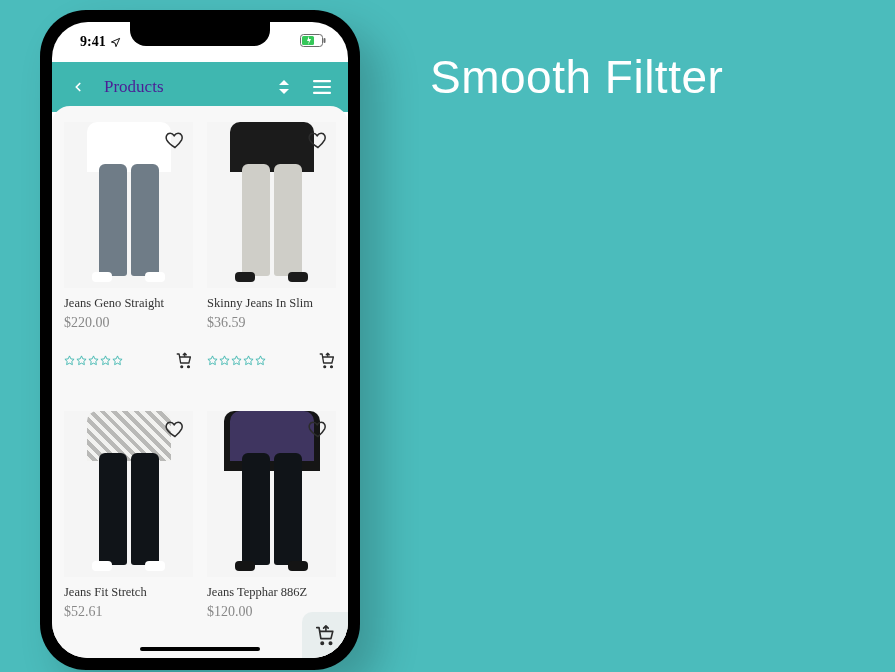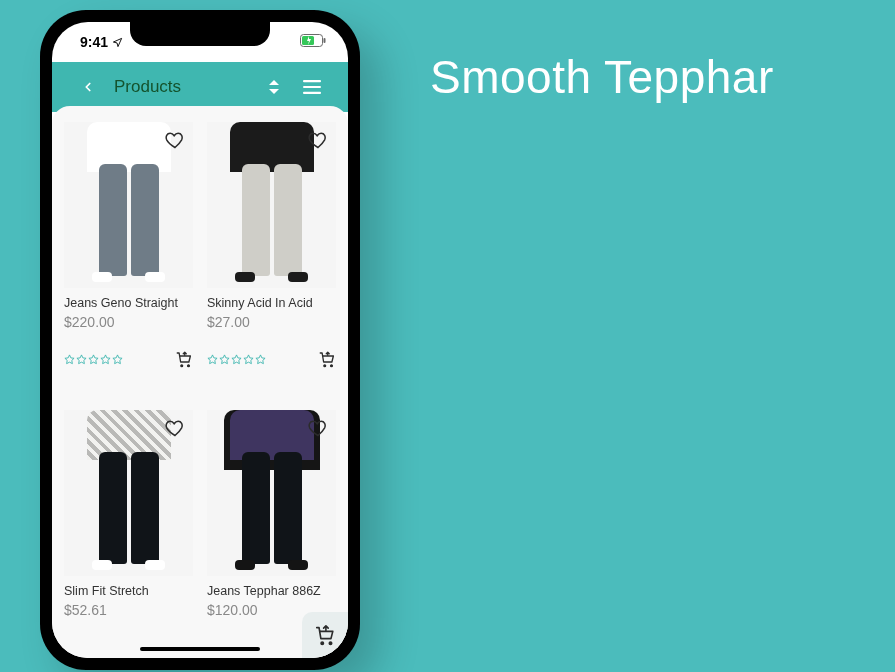--- a/index.html
+++ b/index.html
@@ -23,20 +23,21 @@
   .phone {
     position: absolute;
     top: 10px;
     left: 40px;
     width: 320px;
     height: 660px;
     background: #000;
     border-radius: 46px;
     padding: 12px;
     box-shadow: 20px 20px 40px rgba(0,0,0,0.2);
+    font-family: Liberation Serif, serif;
   }
   .screen {
     width: 100%;
     height: 100%;
     background: #fff;
     border-radius: 36px;
     overflow: hidden;
     position: relative;
     display: flex;
     flex-direction: column;
@@ -61,23 +62,23 @@
     font-size: 14px;
     font-weight: 600;
     color: #000;
   }
   .status-left { display: flex; align-items: center; gap: 4px; }
   .topbar {
     height: 50px;
     background: #3fb7b0;
     display: flex;
     align-items: center;
-    padding: 0 24px;
+    padding: 0 14px;
     gap: 14px;
-    color: #14532d;
+    color: #4c1d95;
   }
   .page-title {
     font-size: 17px;
     font-weight: 400;
     flex: 1;
   }
   .icon-btn {
     width: 24px;
     height: 24px;
     display: flex;
@@ -198,21 +199,21 @@
     width: 20px;
     height: 10px;
     border-radius: 4px;
   }
   .shoe.l { left: 28px; }
   .shoe.r { right: 28px; }
 </style>
 </head>
 <body>
 
-<div class="headline">Smooth Tepphar</div>
+<div class="headline">Smooth Filtter</div>
 
 <div class="phone">
   <div class="screen">
     <div class="notch"></div>
 
     <div class="statusbar">
       <div class="status-left">
         <span>9:41</span>
         <svg width="11" height="11" viewBox="0 0 24 24" fill="none" stroke="#000" stroke-width="2">
             <path d="M3 11l18-8-8 18-2-8-8-2z"></path>
@@ -303,22 +304,22 @@
                   <div class="leg" style="background:#cfcec8;"></div>
                   <div class="leg" style="background:#cfcec8;"></div>
                 </div>
                 <div class="shoe l" style="background:#1b1b1b;"></div>
                 <div class="shoe r" style="background:#1b1b1b;"></div>
               </div>
               <div class="heart"><svg width="20" height="20" viewBox="0 0 24 24" fill="none" stroke="#2c2c2c" stroke-width="1.8">
                   <path d="M12 21s-7.5-4.6-10-9.2C.4 8 2.3 4 6.2 4c2.3 0 3.8 1.4 4.8 2.9C12 5.4 13.5 4 15.8 4 19.7 4 21.6 8 20 11.8 17.5 16.4 12 21 12 21z"></path>
                 </svg></div>
             </div>
-            <div class="name">Skinny Acid In Acid</div>
-            <div class="price">$27.00</div>
+            <div class="name">Skinny Jeans In Slim</div>
+            <div class="price">$36.59</div>
             <div class="rowrate">
               <div class="stars">
                 <svg width="11" height="11" viewBox="0 0 24 24" fill="none" stroke="#3fb7b0" stroke-width="2">
                   <polygon points="12 2 15 8.5 22 9.3 17 14 18.3 21 12 17.8 5.7 21 7 14 2 9.3 9 8.5 12 2"></polygon>
                 </svg>
                 <svg width="11" height="11" viewBox="0 0 24 24" fill="none" stroke="#3fb7b0" stroke-width="2">
                   <polygon points="12 2 15 8.5 22 9.3 17 14 18.3 21 12 17.8 5.7 21 7 14 2 9.3 9 8.5 12 2"></polygon>
                 </svg>
                 <svg width="11" height="11" viewBox="0 0 24 24" fill="none" stroke="#3fb7b0" stroke-width="2">
                   <polygon points="12 2 15 8.5 22 9.3 17 14 18.3 21 12 17.8 5.7 21 7 14 2 9.3 9 8.5 12 2"></polygon>
@@ -346,21 +347,21 @@
                   <div class="leg" style="background:#101418;"></div>
                   <div class="leg" style="background:#101418;"></div>
                 </div>
                 <div class="shoe l" style="background:#ffffff;"></div>
                 <div class="shoe r" style="background:#ffffff;"></div>
               </div>
               <div class="heart"><svg width="20" height="20" viewBox="0 0 24 24" fill="none" stroke="#2c2c2c" stroke-width="1.8">
                   <path d="M12 21s-7.5-4.6-10-9.2C.4 8 2.3 4 6.2 4c2.3 0 3.8 1.4 4.8 2.9C12 5.4 13.5 4 15.8 4 19.7 4 21.6 8 20 11.8 17.5 16.4 12 21 12 21z"></path>
                 </svg></div>
             </div>
-            <div class="name">Slim Fit Stretch</div>
+            <div class="name">Jeans Fit Stretch</div>
             <div class="price">$52.61</div>
           </div>
           <div class="card">
             <div class="thumb">
               <div class="figure" style="background:#f5f5f5;">
                 <div style="position:absolute;top:0;left:50%;transform:translateX(-50%);width:96px;height:60px;background:#151515;border-radius:10px 10px 0 0;"></div>
                 <div class="torso" style="background:#3f3560;"></div>
                 <div class="legs">
                   <div class="leg" style="background:#101418;"></div>
                   <div class="leg" style="background:#101418;"></div>

